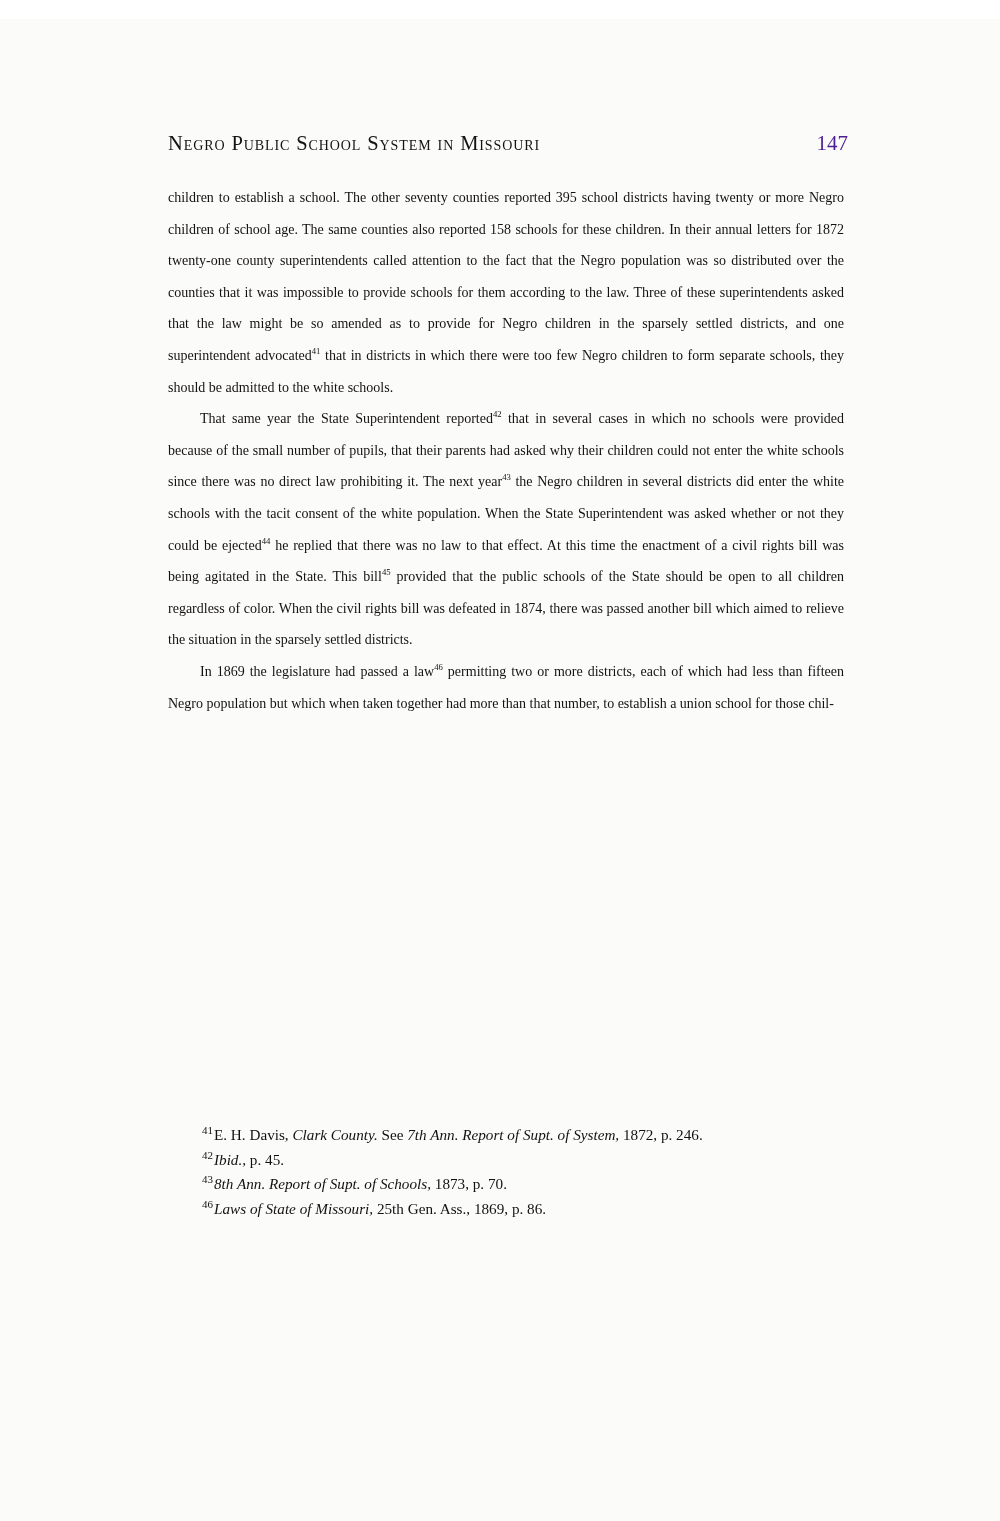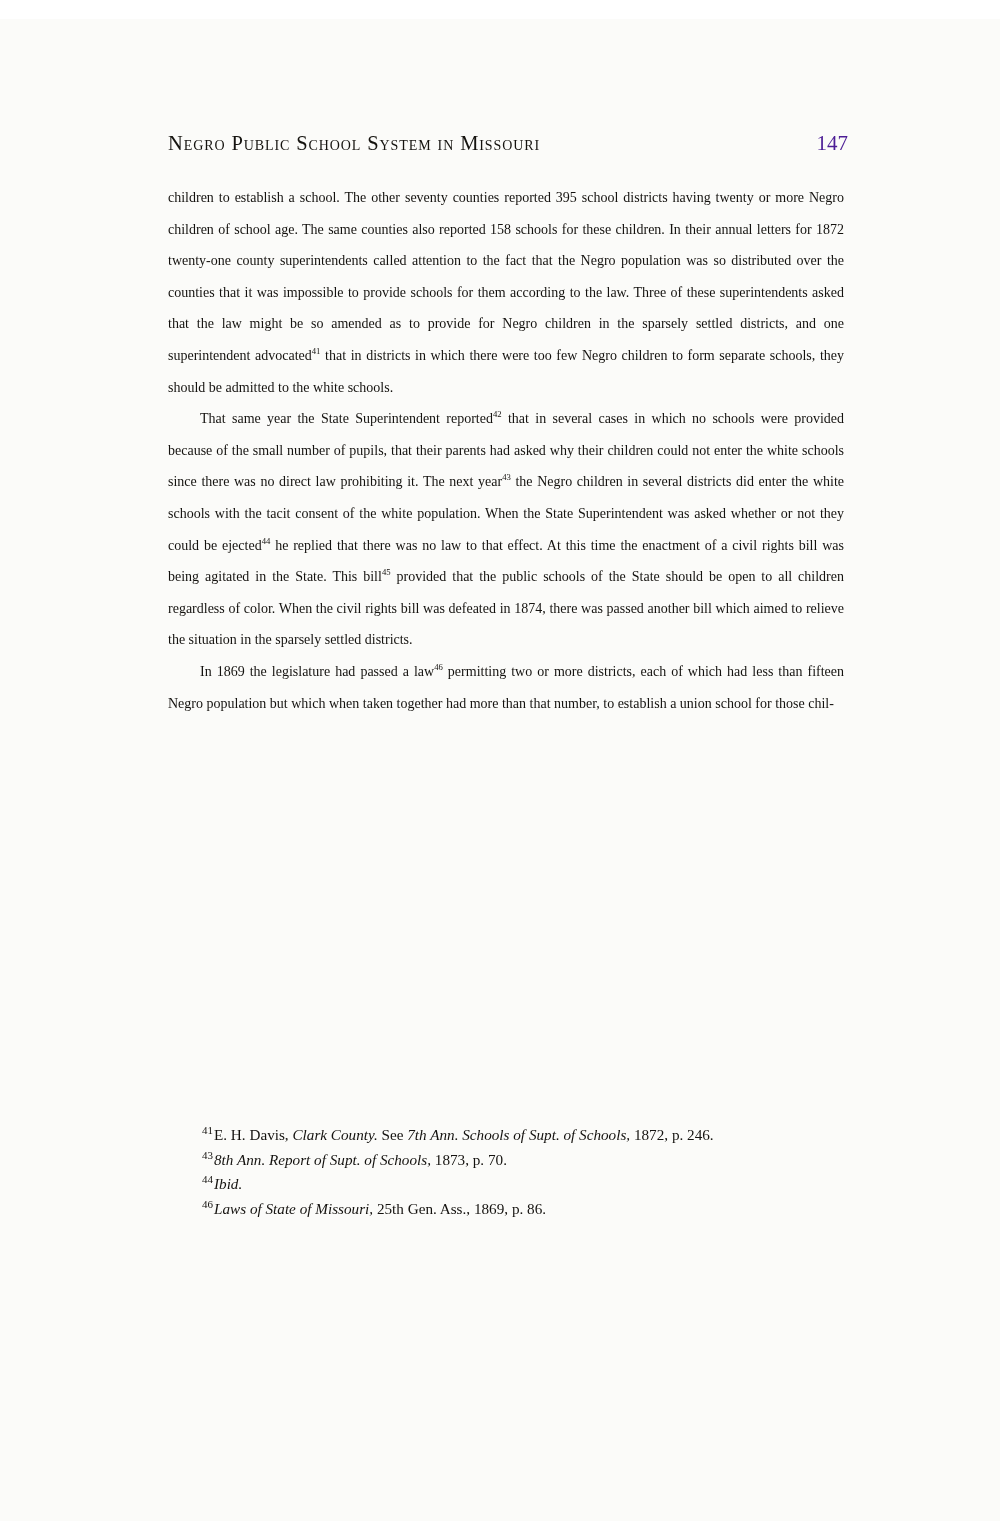--- a/index.html
+++ b/index.html
@@ -103,25 +103,25 @@
     <p class="first"><span>children to establish a school.   The other seventy counties reported 395 school districts having twenty or more Negro children of school age.   The same counties also reported 158 schools for these children.   In their annual letters for 1872 twenty-one county superintendents called attention to the fact that the Negro population was so distributed over the counties that it was impossible to provide schools for them according to the law.   Three of these superintendents asked that the law might be so amended as to provide for Negro children in the sparsely settled districts, and one superintendent advocated</span><sup>41</sup><span> that in districts in which there were too few Negro children to form separate schools, they should be admitted to the white schools.</span></p>
 
     <p><span>That same year the State Superintendent reported</span><sup>42</sup><span> that in several cases in which no schools were provided because of the small number of pupils, that their parents had asked why their children could not enter the white schools since there was no direct law prohibiting it.   The next year</span><sup>43</sup><span> the Negro children in several districts did enter the white schools with the tacit consent of the white population. When the State Superintendent was asked whether or not they could be ejected</span><sup>44</sup><span> he replied that there was no law to that effect.   At this time the enactment of a civil rights bill was being agitated in the State.   This bill</span><sup>45</sup><span> provided that the public schools of the State should be open to all children regardless of color.   When the civil rights bill was defeated in 1874, there was passed another bill which aimed to relieve the situation in the sparsely settled districts.</span></p>
 
     <p><span>In 1869 the legislature had passed a law</span><sup>46</sup><span> permitting two or more districts, each of which had less than fifteen Negro population but which when taken together had more than that number, to establish a union school for those chil-</span></p>
 
   </div>
 
   <div class="footnotes">
 
-    <p class="fn"><span class="num">41</span><span>E. H. Davis, </span><i>Clark County.</i><span>   See </span><i>7th Ann. Schools of Supt. of Schools,</i><span> 1872, p. 246.</span></p>
+    <p class="fn"><span class="num">41</span><span>E. H. Davis, </span><i>Clark County.</i><span>   See </span><i>7th Ann. Report of Supt. of System,</i><span> 1872, p. 246.</span></p>
 
+    <p class="fn"><span class="num">42</span><i>Ibid.,</i><span> p. 45.</span></p>
 
     <p class="fn"><span class="num">43</span><i>8th Ann. Report of Supt. of Schools,</i><span> 1873, p. 70.</span></p>
 
-    <p class="fn"><span class="num">44</span><i>Ibid.</i></p>
 
 
     <p class="fn"><span class="num">46</span><i>Laws of State of Missouri,</i><span> 25th Gen. Ass., 1869, p. 86.</span></p>
 
   </div>
 
 </div>
 
 </body></html>

